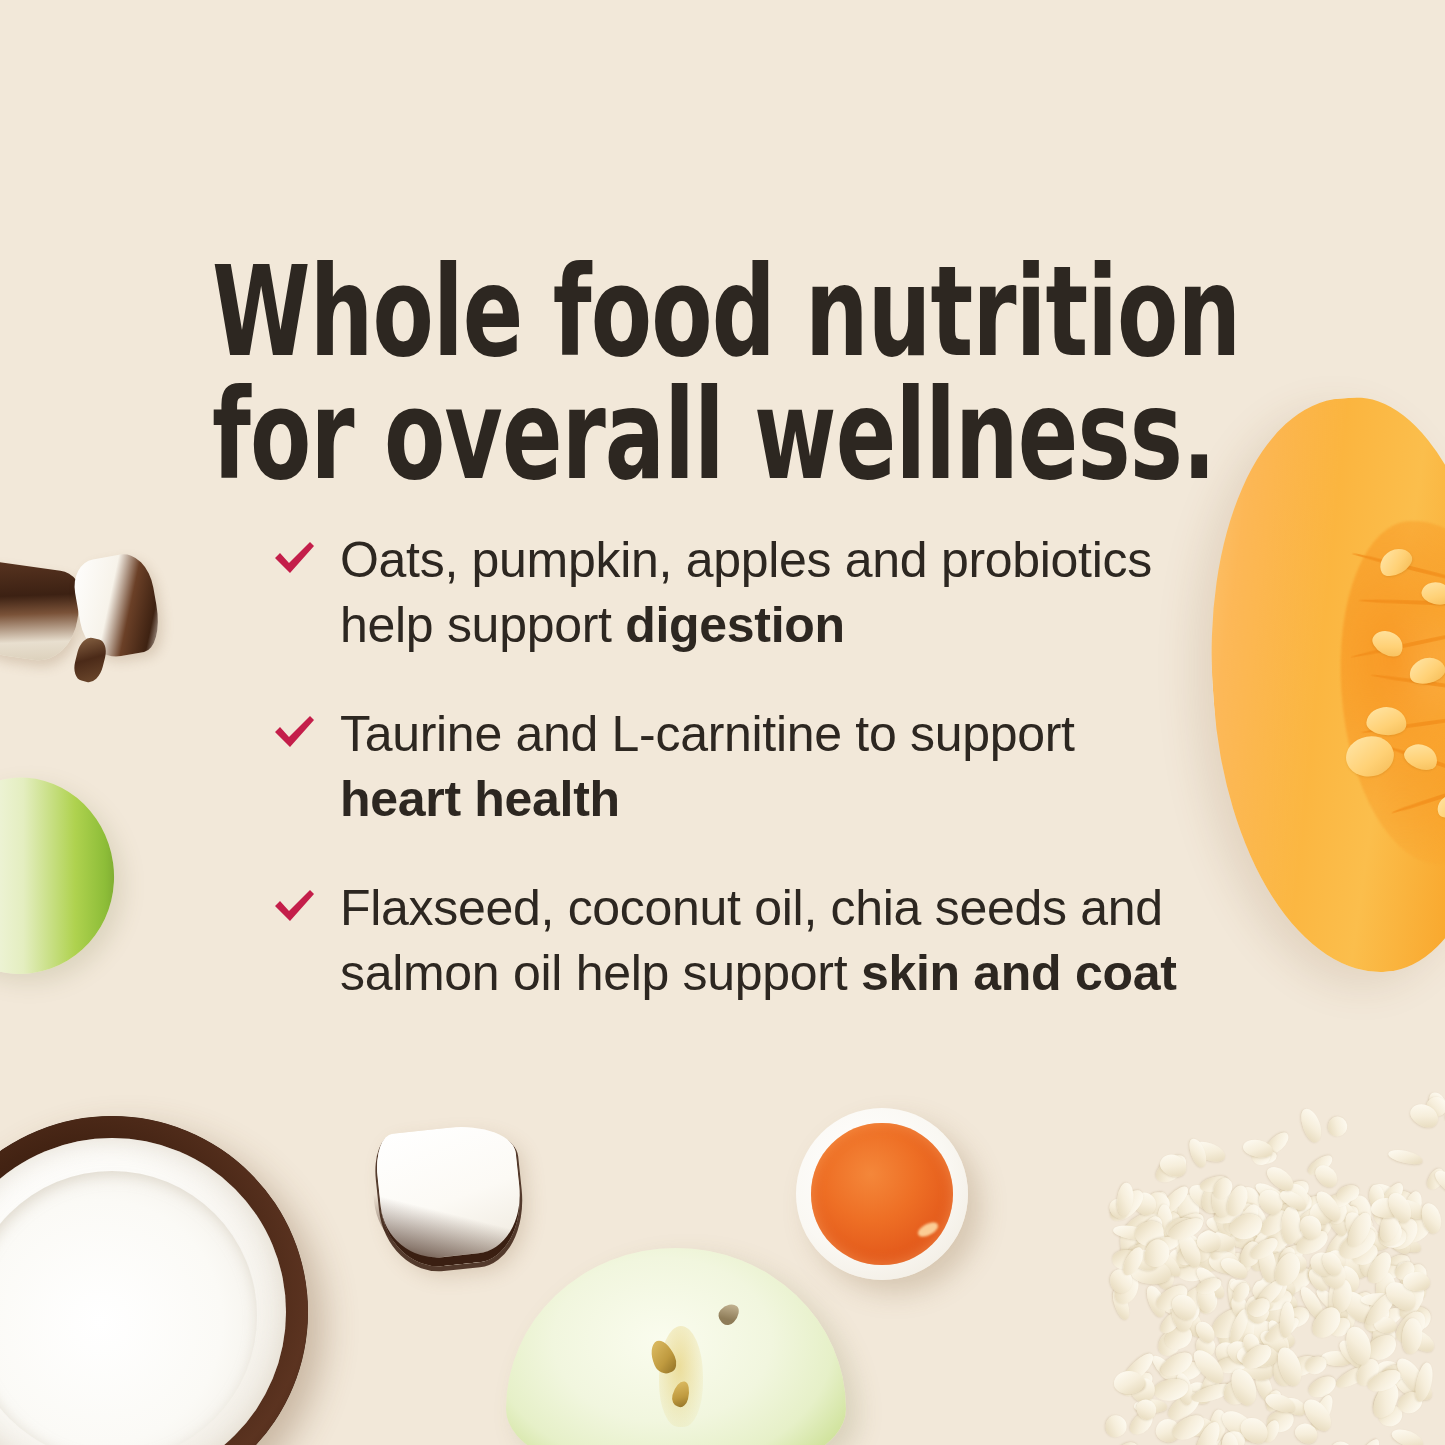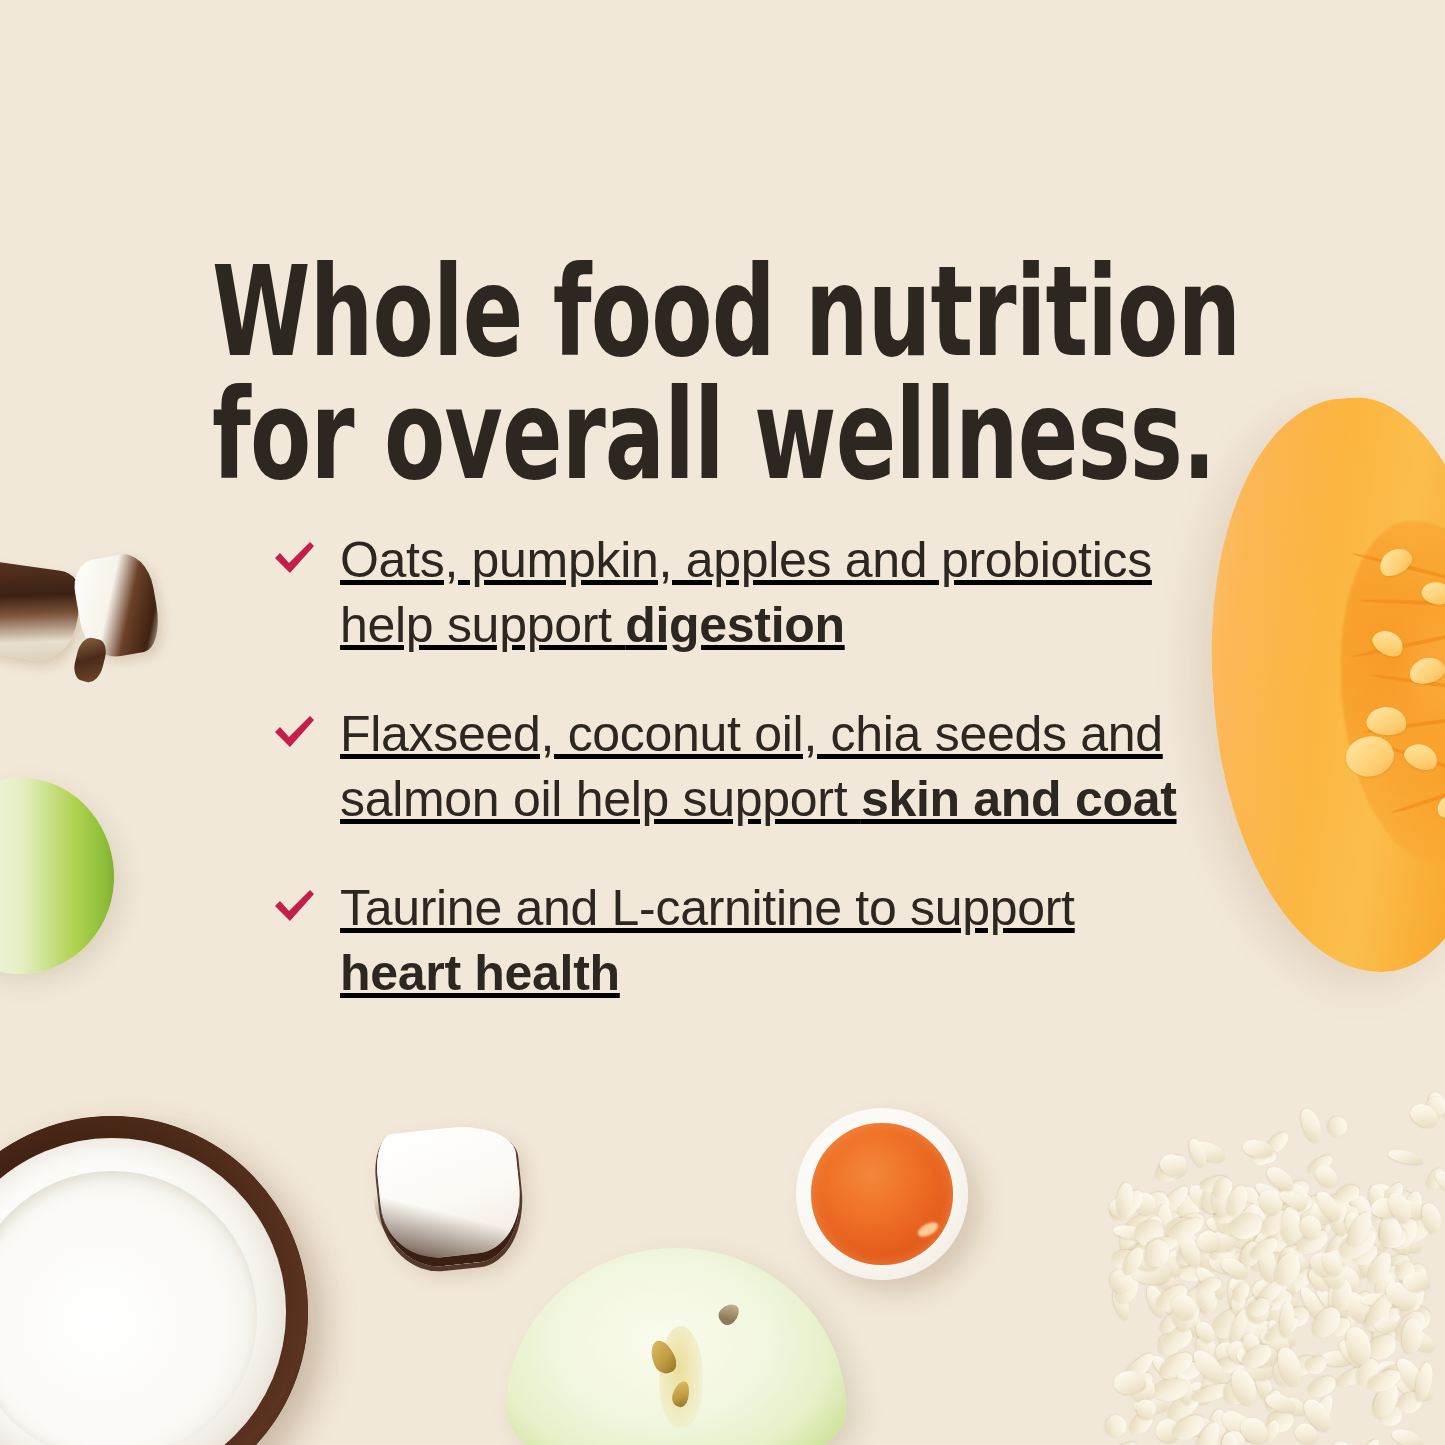--- a/index.html
+++ b/index.html
@@ -684,44 +684,44 @@
       <div class="oat" style="left: 304.749px; top: 10.139px; width: 28.5102px; height: 20.8022px; transform: rotate(27.9814deg);"></div>
       <div class="oat" style="left: 77.7186px; top: 51.2846px; width: 30.2336px; height: 13.8152px; transform: rotate(70.0024deg);"></div>
       <div class="oat" style="left: 188.714px; top: 21.9482px; width: 34.9914px; height: 16.7951px; transform: rotate(70.5771deg);"></div>
     </div>
 
   <h1 class="headline">
     <span class="hl-line">Whole food nutrition</span>
     <span class="hl-line">for overall wellness.</span>
   </h1>
 
-  <ul class="bullets" style="list-style:none;margin:0;padding:0;text-decoration:underline;">
+  <ul class="bullets" style="list-style:none;margin:0;padding:0;">
 
     <li class="bullet">
       <svg class="check-icon" viewBox="0 0 48 48" aria-hidden="true">
         <path d="M5 22 L10 17 L19 27 L40 6 L44 10 L20 37 Z" fill="#C41E4A"></path>
       </svg>
       <span class="bullet-text">
         <span>Oats, pumpkin, apples and probiotics help support </span><span class="emph">digestion</span>
       </span>
     </li>
 
     <li class="bullet">
       <svg class="check-icon" viewBox="0 0 48 48" aria-hidden="true">
         <path d="M5 22 L10 17 L19 27 L40 6 L44 10 L20 37 Z" fill="#C41E4A"></path>
       </svg>
       <span class="bullet-text">
-        <span>Flaxseed, coconut oil, chia seeds and salmon oil help support </span><span class="emph">skin and coat</span>
+        <span>Taurine and L-carnitine to support </span><span class="emph">heart health</span>
       </span>
     </li>
 
     <li class="bullet">
       <svg class="check-icon" viewBox="0 0 48 48" aria-hidden="true">
         <path d="M5 22 L10 17 L19 27 L40 6 L44 10 L20 37 Z" fill="#C41E4A"></path>
       </svg>
       <span class="bullet-text">
-        <span>Taurine and L-carnitine to support </span><span class="emph">heart health</span>
+        <span>Flaxseed, coconut oil, chia seeds and salmon oil help support </span><span class="emph">skin and coat</span>
       </span>
     </li>
 
   </ul>
 
 </div>
 
 </body></html>

